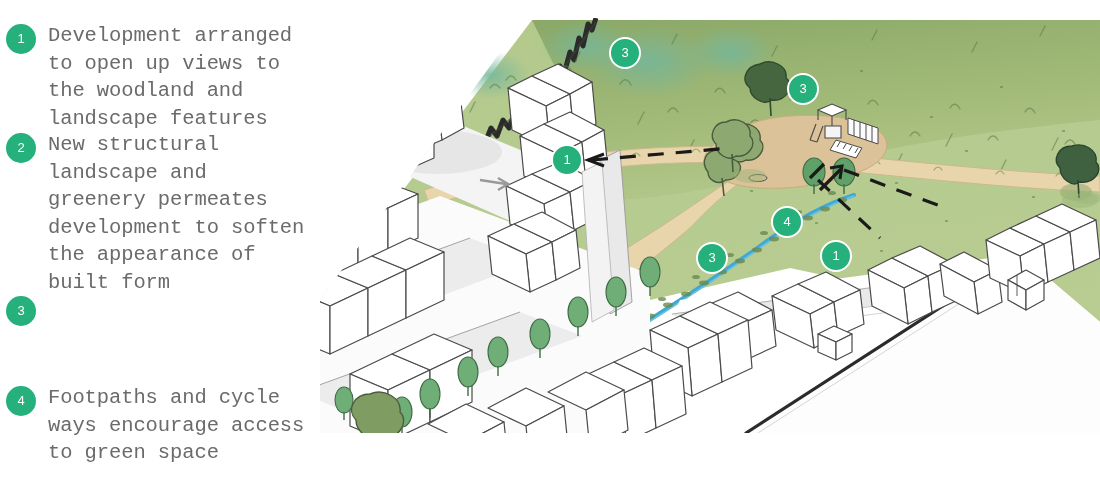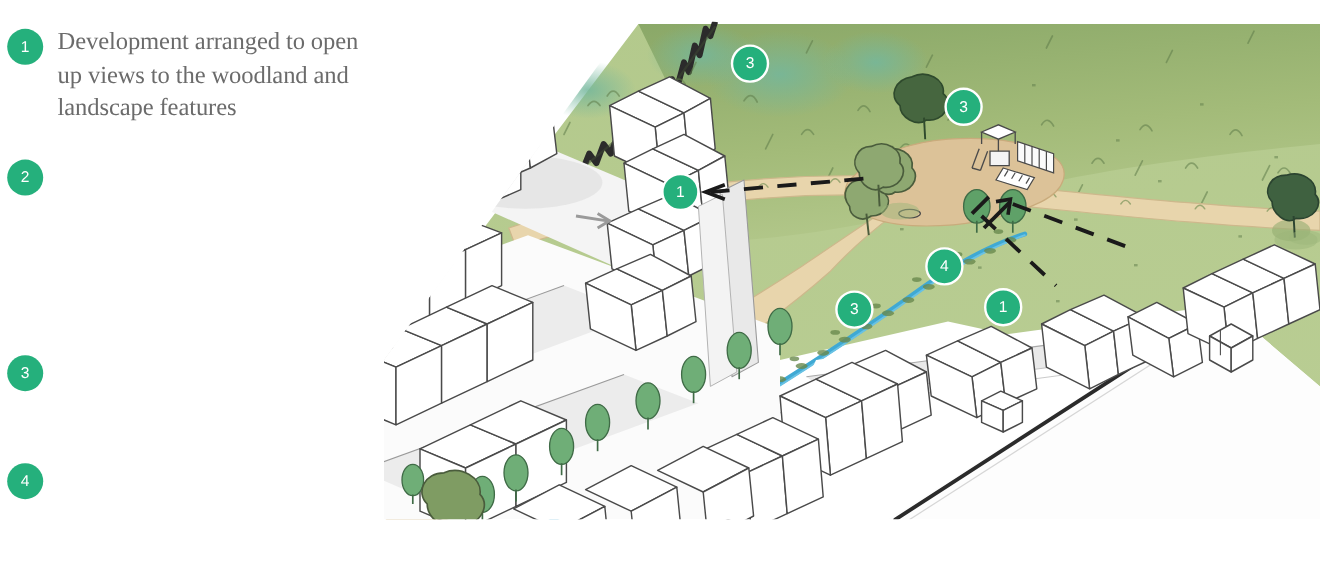--- a/index.html
+++ b/index.html
@@ -47,21 +47,21 @@
     line-height: 30px;
     text-align: center;
     font-family: "Liberation Sans", sans-serif;
     margin-top: 2px;
   }
   .legend-text {
     margin-left: 12px;
     color: #6b6b6b;
     font-size: 20.5px;
     line-height: 27.5px;
-    font-family: Liberation Serif, serif;
+    font-family: Liberation Mono, monospace;
     letter-spacing: -0.1px;
   }
 
   
   #illustration {
     position: absolute;
     left: 320px;
     top: 0;
     width: 780px;
     height: 479px;
@@ -97,28 +97,30 @@
 
   <div id="legend">
 
     <div class="legend-item" style="top:22px">
       <div class="legend-badge">1</div>
       <div class="legend-text">Development arranged to open up views to the woodland and landscape features</div>
     </div>
 
     <div class="legend-item" style="top:131px">
       <div class="legend-badge">2</div>
+      <div class="legend-text">New structural landscape and greenery permeates development to soften the appearance of built form</div>
     </div>
 
     <div class="legend-item" style="top:294px">
       <div class="legend-badge">3</div>
     </div>
 
     <div class="legend-item" style="top:384px">
       <div class="legend-badge">4</div>
+      <div class="legend-text">Footpaths and cycle ways encourage access to green space</div>
     </div>
 
   </div>
 
   <div id="illustration">
     <svg id="illu-svg" viewBox="0 0 780 479" xmlns="http://www.w3.org/2000/svg">
       <defs>
         <clipPath id="frame">
           <path d="M 205 18 L 780 18 L 780 433 L 0 433 L 0 300 Z"></path>
         </clipPath>

